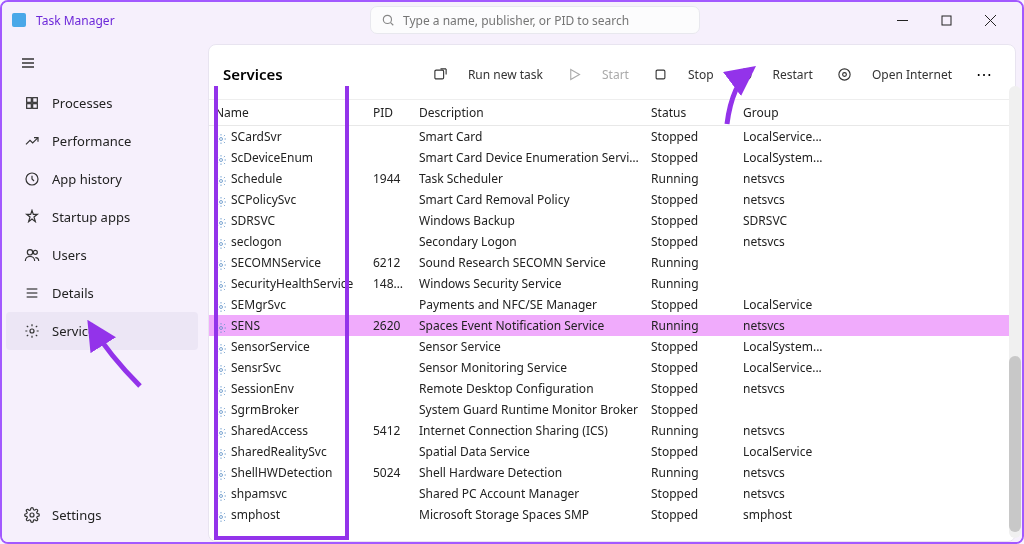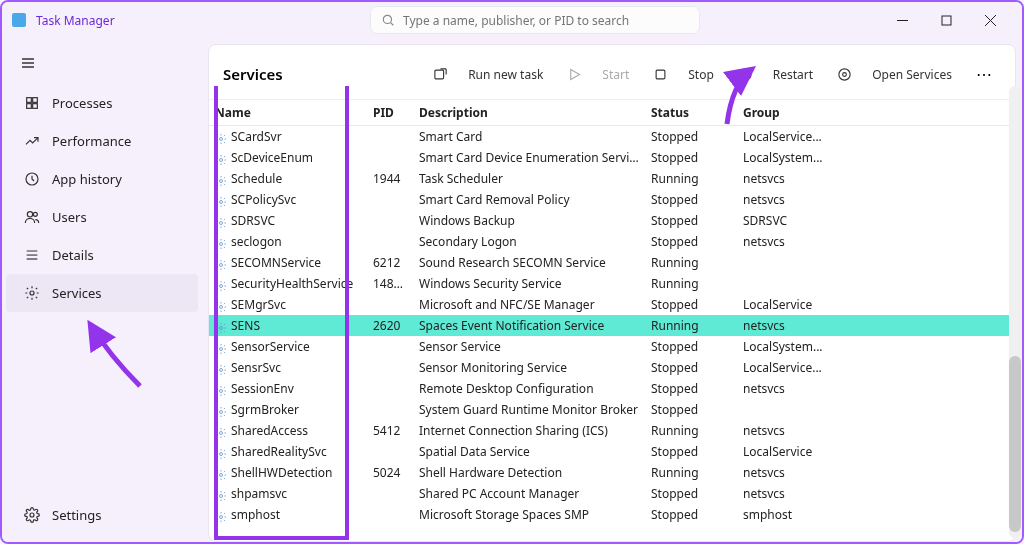--- a/index.html
+++ b/index.html
@@ -24,23 +24,23 @@
 .content { flex:1; display:flex; flex-direction:column; padding:6px 6px 0 6px; background:#f6f0fc; }
 .card { background:#fff; border:1px solid #e8e4f0; border-radius:8px; flex:1; display:flex; flex-direction:column; overflow:hidden; position:relative; }
 .toolbar { display:flex; align-items:center; padding:14px 14px 10px 14px; gap:8px; border-bottom:1px solid #eee; }
 .toolbar .heading { font-size:15px; font-weight:600; flex:1; }
 .tool-btn { display:flex; align-items:center; gap:20px; padding:4px 8px; font-size:12px; color:#333; cursor:pointer; border-radius:4px; }
 .tool-btn.disabled { color:#aaa; }
 .tool-btn .i { width:15px; height:15px; }
 .dots { font-size:16px; padding:4px 8px; cursor:pointer; letter-spacing:1px; }
 .table-wrap { flex:1; overflow:hidden; position:relative; }
 table { width:100%; border-collapse:collapse; font-size:12px; table-layout:fixed; }
-th { text-align:left; font-weight:700; padding:4px 6px; border-bottom:1px solid #e8e8e8; color:#222; background:#fff; position:sticky; top:0; }
+th { text-align:left; font-weight:400; padding:4px 6px; border-bottom:1px solid #e8e8e8; color:#222; background:#fff; position:sticky; top:0; }
 td { padding:2px 6px; white-space:nowrap; overflow:hidden; text-overflow:ellipsis; height:18.5px; color:#222; }
-tr.selected td { background:#5eead4; }
+tr.selected td { background:#f0abfc; }
 .svc-icon { display:inline-block; width:12px; height:12px; vertical-align:middle; margin-right:4px; }
 .svc-icon svg { width:12px; height:12px; }
 .annot-box { position:absolute; border:4px solid #9333ea; border-top:none; top:84px; left:212px; width:135px; height:454px; pointer-events:none; z-index:100; }
 .arrow1 { position:absolute; top:62px; left:720px; z-index:101; pointer-events:none; }
 .arrow2 { position:absolute; top:314px; left:78px; z-index:101; pointer-events:none; }
 .scrollbar-track { position:absolute; right:1px; top:84px; width:12px; height:452px; background:#f0f0f0; border-radius:6px; }
 .scrollbar-thumb { position:absolute; right:1px; top:354px; width:12px; height:176px; background:#c8c8c8; border-radius:6px; }
 </style>
 </head>
 <body>
@@ -104,20 +104,26 @@
         </div>
         <div class="nav-item">
           <svg class="icon" viewBox="0 0 24 24" fill="none" stroke="currentColor" stroke-width="1.8">
             <circle cx="12" cy="12" r="9"></circle>
             <polyline points="12 7 12 12 15 15"></polyline>
           </svg>
           <span>App history</span>
         </div>
         <div class="nav-item">
           <svg class="icon" viewBox="0 0 24 24" fill="none" stroke="currentColor" stroke-width="1.8">
+            <path d="M12 2l2 6h6l-5 4 2 7-5-4-5 4 2-7-5-4h6z"></path>
+          </svg>
+          <span>Startup apps</span>
+        </div>
+        <div class="nav-item">
+          <svg class="icon" viewBox="0 0 24 24" fill="none" stroke="currentColor" stroke-width="1.8">
             <circle cx="9" cy="8" r="4"></circle>
             <path d="M2 21c0-4 3-7 7-7s7 3 7 7"></path>
             <circle cx="17" cy="8" r="3"></circle>
             <path d="M22 21c0-3-2-5-5-5"></path>
           </svg>
           <span>Users</span>
         </div>
         <div class="nav-item">
           <svg class="icon" viewBox="0 0 24 24" fill="none" stroke="currentColor" stroke-width="1.8">
             <line x1="4" y1="6" x2="20" y2="6"></line>
@@ -173,21 +179,21 @@
               <path d="M3 12a9 9 0 1 0 3-6.7L3 8"></path>
               <polyline points="3 3 3 8 8 8"></polyline>
             </svg>
           <span>Restart</span>
         </div>
         <div class="tool-btn">
           <svg class="i" viewBox="0 0 24 24" fill="none" stroke="currentColor" stroke-width="1.8">
               <circle cx="12" cy="12" r="3"></circle>
               <circle cx="12" cy="12" r="9"></circle>
             </svg>
-          <span>Open Services</span>
+          <span>Open Internet</span>
         </div>
         <div class="dots">⋯</div>
       </div>
       <div class="table-wrap">
         <table>
           <colgroup>
               <col style="width:158px">
               <col style="width:46px">
               <col style="width:232px">
               <col style="width:92px">
@@ -292,21 +298,21 @@
                 <td>Running</td>
                 <td></td>
                 <td></td>
               </tr>
               <tr>
                 <td><span class="svc-icon"><svg viewBox="0 0 24 24" fill="none" stroke="#5a8fc7" stroke-width="1.6">
                       <circle cx="12" cy="12" r="3"></circle>
                       <path d="M12 2v3M12 19v3M4.2 4.2l2.1 2.1M17.7 17.7l2.1 2.1M2 12h3M19 12h3M4.2 19.8l2.1-2.1M17.7 6.3l2.1-2.1"></path>
                     </svg></span>SEMgrSvc</td>
                 <td></td>
-                <td>Microsoft and NFC/SE Manager</td>
+                <td>Payments and NFC/SE Manager</td>
                 <td>Stopped</td>
                 <td>LocalService</td>
                 <td></td>
               </tr>
               <tr class="selected">
                 <td><span class="svc-icon"><svg viewBox="0 0 24 24" fill="none" stroke="#5a8fc7" stroke-width="1.6">
                       <circle cx="12" cy="12" r="3"></circle>
                       <path d="M12 2v3M12 19v3M4.2 4.2l2.1 2.1M17.7 17.7l2.1 2.1M2 12h3M19 12h3M4.2 19.8l2.1-2.1M17.7 6.3l2.1-2.1"></path>
                     </svg></span>SENS</td>
                 <td>2620</td>

